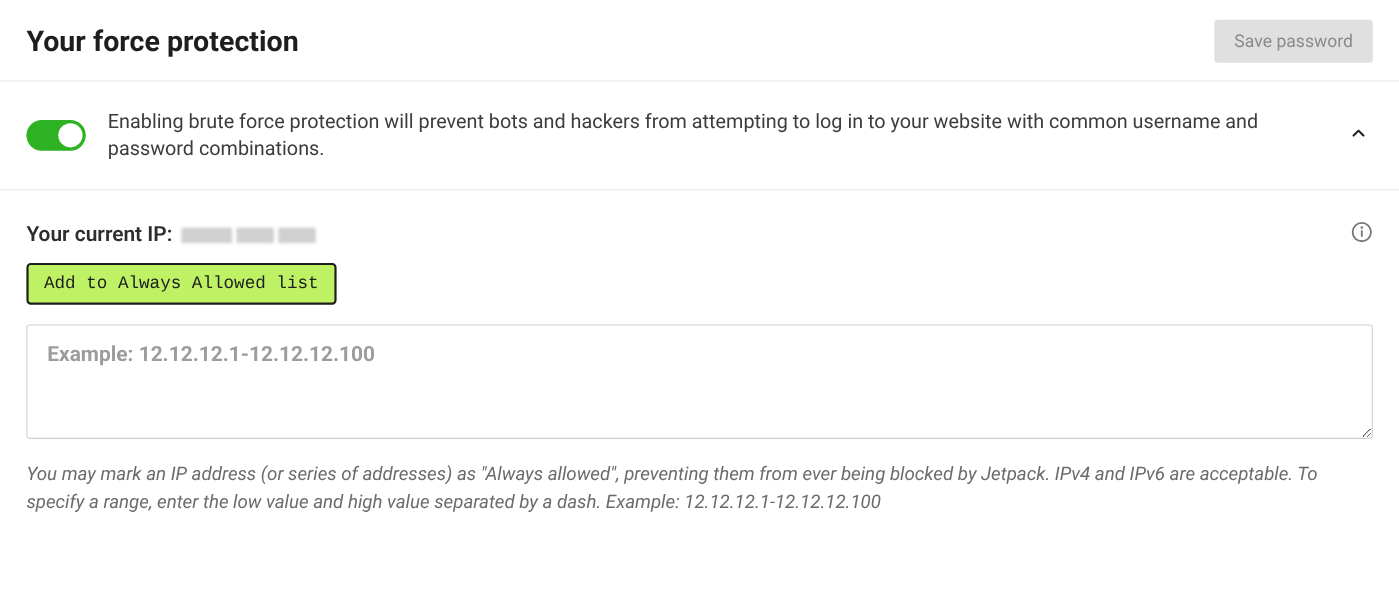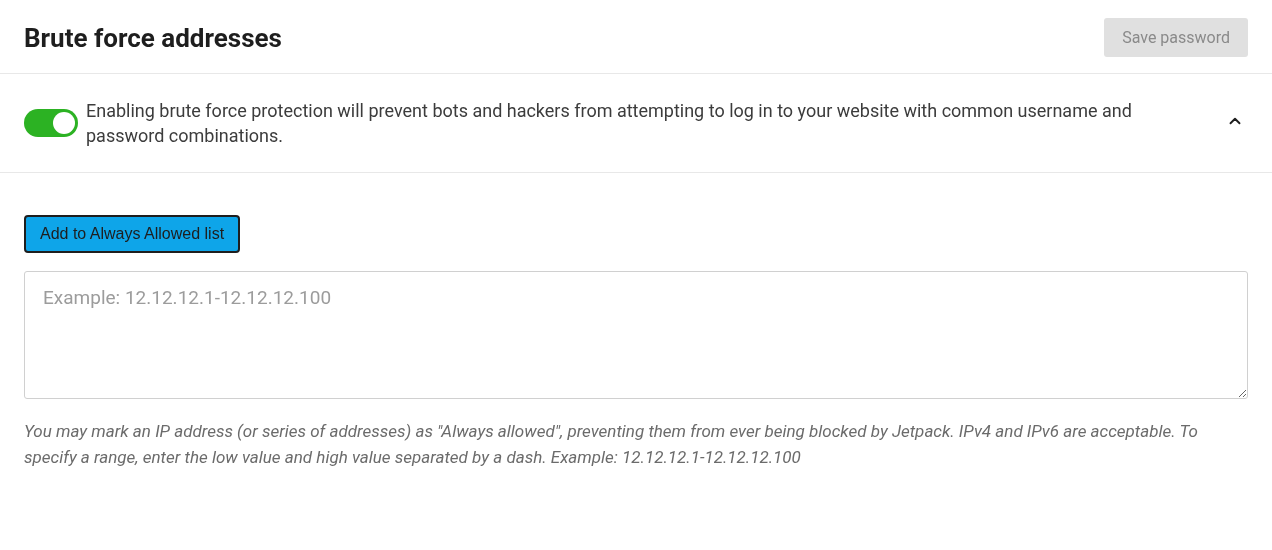--- a/index.html
+++ b/index.html
@@ -31,21 +31,21 @@
       border: none;
       border-radius: 3px;
       padding: 10px 18px;
       font-size: 16px;
       font-family: inherit;
       cursor: not-allowed;
     }
     .toggle-section {
       display: flex;
       align-items: center;
-      gap: 8px;
+      gap: 20px;
       padding: 24px 24px;
       border-bottom: 1px solid #e8e8e8;
     }
     .toggle {
       position: relative;
       width: 54px;
       height: 28px;
       background: #2cb223;
       border-radius: 14px;
       flex-shrink: 0;
@@ -95,80 +95,96 @@
       height: 14px;
       margin-right: 4px;
       filter: blur(1.5px);
     }
     .info-icon {
       cursor: pointer;
       color: #787878;
     }
     .add-btn {
       margin-top: 14px;
-      background: #0ea5e9;
+      background: #bef264;
       border: 2px solid #1e1e1e;
       border-radius: 4px;
       padding: 8px 14px;
       font-size: 16px;
       font-weight: 500;
-      font-family: Liberation Sans, sans-serif;
+      font-family: Liberation Mono, monospace;
       cursor: pointer;
       color: #1e1e1e;
     }
     .allowed-label {
       margin-top: 32px;
       font-size: 19px;
       font-weight: 600;
       color: #2e2e2e;
     }
     .ip-textarea {
       margin-top: 18px;
       width: 100%;
-      height: 128px;
+      height: 104px;
       border: 1px solid #d0d0d0;
       border-radius: 3px;
       padding: 14px 18px;
       font-size: 19px;
       font-family: inherit;
       color: #333;
       resize: both;
+      font-weight: bold;
     }
     .ip-textarea::placeholder {
       color: #9c9c9c;
     }
     .help-text {
       margin-top: 16px;
       font-size: 17px;
       font-style: italic;
       color: #6b6b6b;
       line-height: 1.5;
     }
   </style>
 </head>
 <body>
 
 <div class="header">
-  <h1 class="page-title">Brute force addresses</h1>
+  <h1 class="page-title">Your force protection</h1>
   <button class="save-btn" disabled="">Save password</button>
 </div>
 
 <div class="toggle-section">
   <div class="toggle">
     <div class="toggle-knob"></div>
   </div>
   <div class="toggle-desc">Enabling brute force protection will prevent bots and hackers from attempting to log in to your website with common username and password combinations.</div>
   <div class="chevron">
     <svg width="18" height="18" viewBox="0 0 24 24" fill="none" stroke="#1e1e1e" stroke-width="2.5" stroke-linecap="round" stroke-linejoin="round">
       <polyline points="18 15 12 9 6 15"></polyline>
     </svg>
   </div>
 </div>
 
 <div class="body-section">
+  <div class="ip-row">
+    <div>
+      <span class="ip-label">Your current IP:</span>
+      <span class="ip-blur">
+        <span style="width:46px"></span><span style="width:34px"></span><span style="width:34px"></span>
+      </span>
+    </div>
+    <div class="info-icon">
+      <svg width="20" height="20" viewBox="0 0 24 24" fill="none" stroke="currentColor" stroke-width="2">
+        <circle cx="12" cy="12" r="10"></circle>
+        <line x1="12" y1="10" x2="12" y2="17"></line>
+        <circle cx="12" cy="7" r="0.5" fill="currentColor"></circle>
+      </svg>
+    </div>
+  </div>
 
   <button class="add-btn">Add to Always Allowed list</button>
 
 
   <textarea class="ip-textarea" placeholder="Example: 12.12.12.1-12.12.12.100" style=""></textarea>
 
   <div class="help-text">You may mark an IP address (or series of addresses) as "Always allowed", preventing them from ever being blocked by Jetpack. IPv4 and IPv6 are acceptable. To specify a range, enter the low value and high value separated by a dash. Example: 12.12.12.1-12.12.12.100</div>
 </div>
 
 </body></html>

